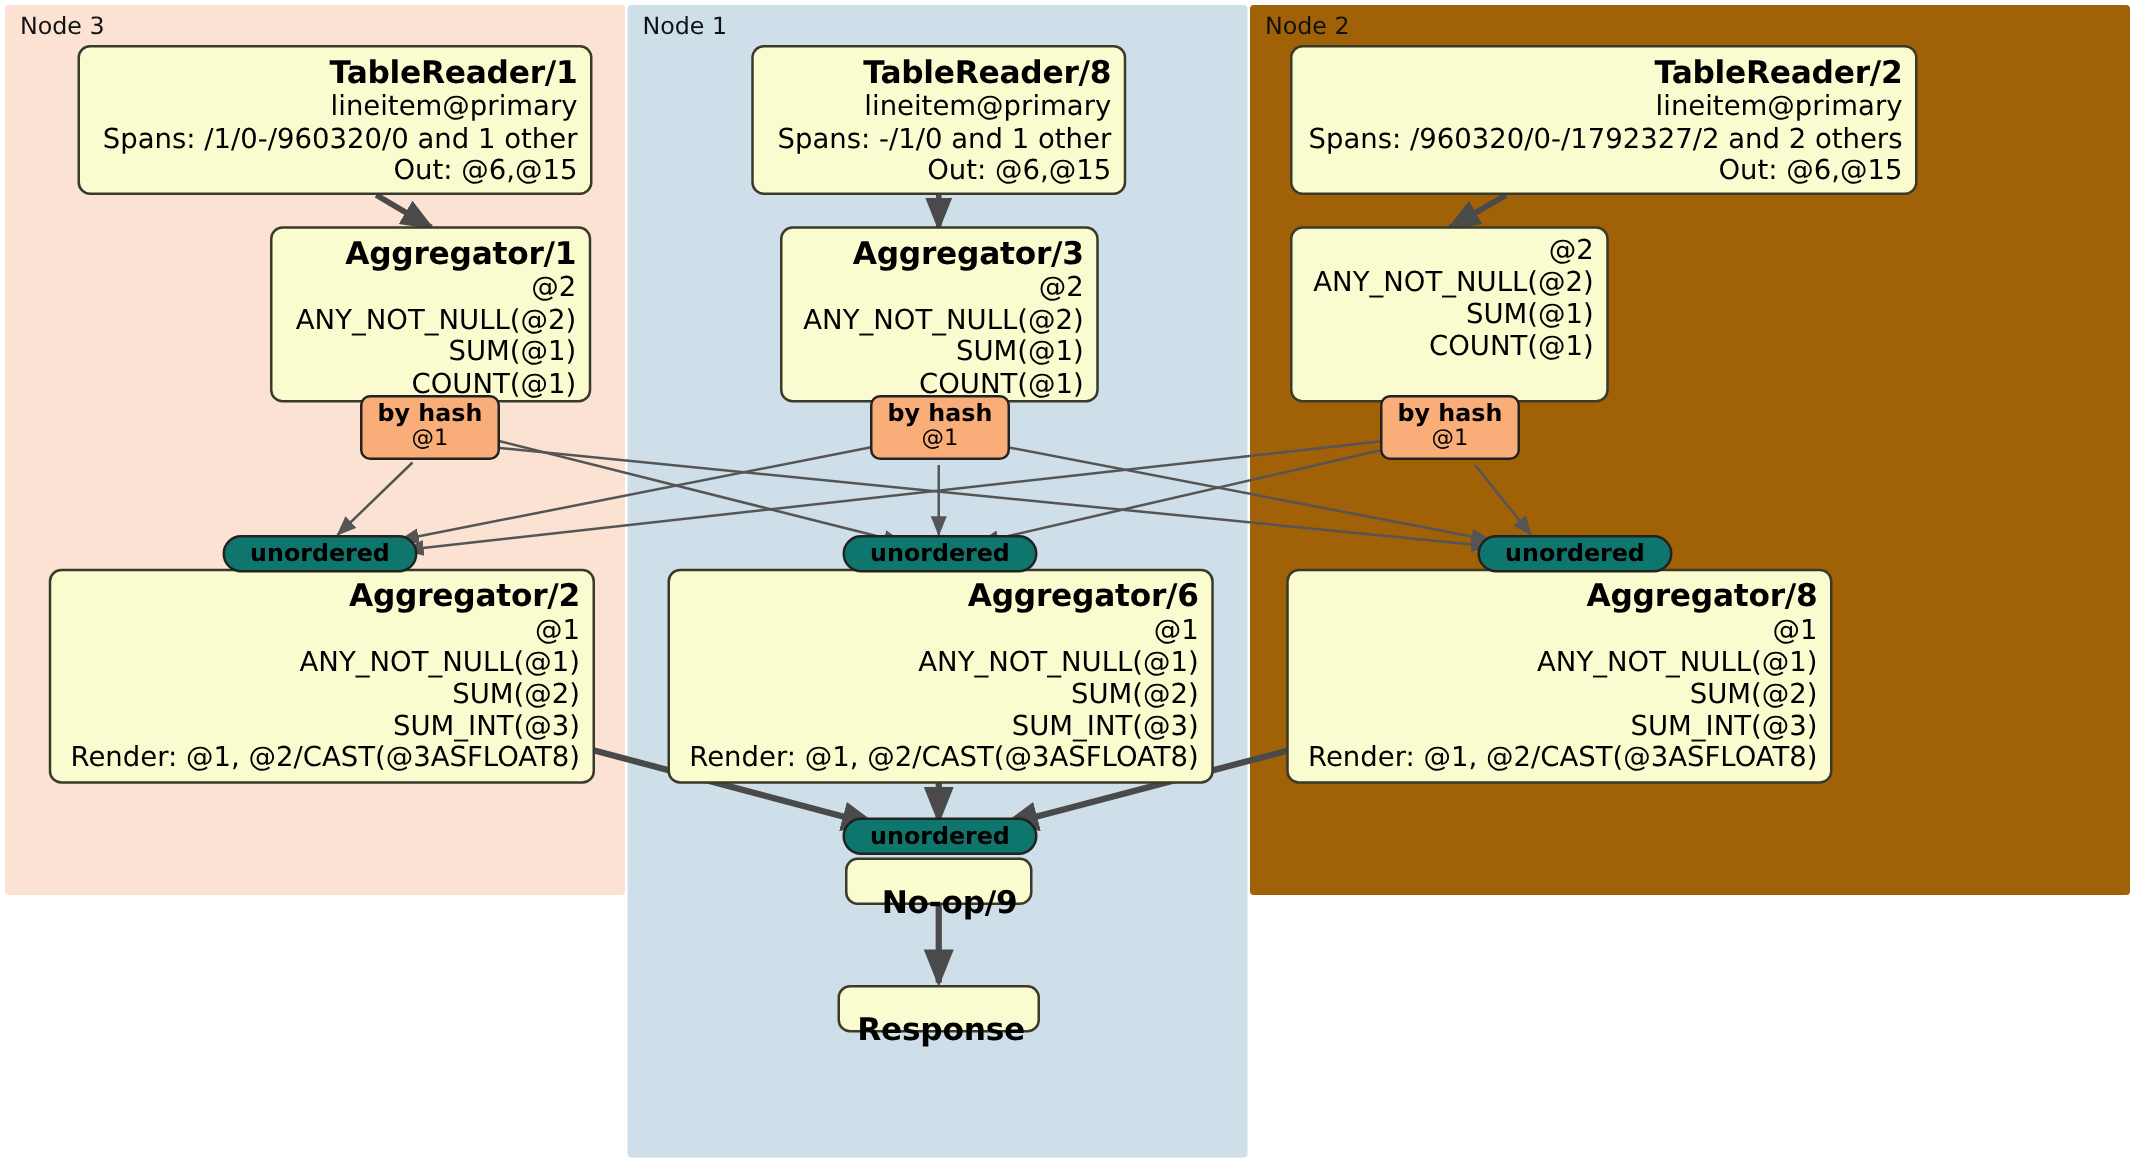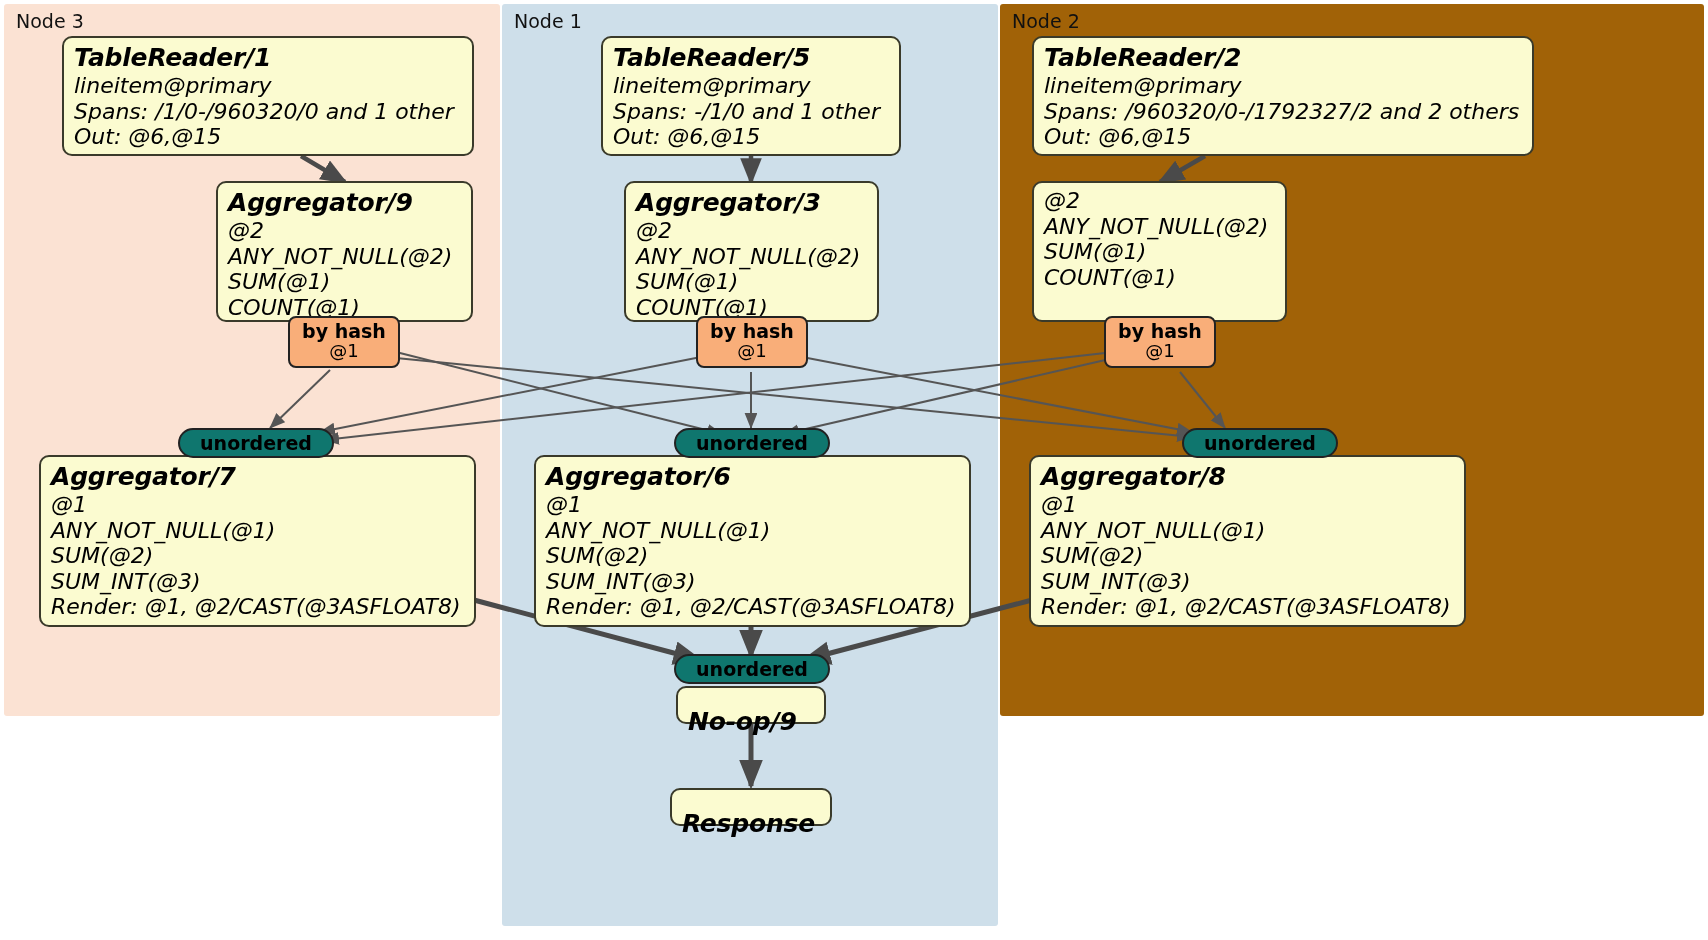--- a/index.html
+++ b/index.html
@@ -45,25 +45,24 @@
     pointer-events: none;
   }
 
   
   .proc {
     position: absolute;
     box-sizing: border-box;
     background: #FBFBD0;
     border: 2px solid #3a3a2a;
     border-radius: 10px;
-    text-align: left;
+    text-align: right;
     padding: 5px 10px;
     color: #000000;
     line-height: 1.16;
-    font-style: italic;
   }
   .proc .ttl {
     font-weight: bold;
     font-size: 25px;
     letter-spacing: -0.2px;
     display: block;
     margin-bottom: 1px;
   }
   .proc .ln {
     font-size: 22px;
@@ -157,35 +156,35 @@
   </svg>
 
   <div class="proc" style="left:62px; top:36px; width:412px; height:120px;">
     <span class="ttl">TableReader/1</span>
     <span class="ln">lineitem@primary</span>
     <span class="ln">Spans: /1/0-/960320/0 and 1 other</span>
     <span class="ln">Out: @6,@15</span>
   </div>
 
   <div class="proc" style="left:601px; top:36px; width:300px; height:120px;">
-    <span class="ttl">TableReader/5</span>
+    <span class="ttl">TableReader/8</span>
     <span class="ln">lineitem@primary</span>
     <span class="ln">Spans: -/1/0 and 1 other</span>
     <span class="ln">Out: @6,@15</span>
   </div>
 
   <div class="proc" style="left:1032px; top:36px; width:502px; height:120px;">
     <span class="ttl">TableReader/2</span>
     <span class="ln">lineitem@primary</span>
     <span class="ln">Spans: /960320/0-/1792327/2 and 2 others</span>
     <span class="ln">Out: @6,@15</span>
   </div>
 
   <div class="proc" style="left:216px; top:181px; width:257px; height:141px;">
-    <span class="ttl">Aggregator/9</span>
+    <span class="ttl">Aggregator/1</span>
     <span class="ln">@2</span>
     <span class="ln">ANY_NOT_NULL(@2)</span>
     <span class="ln">SUM(@1)</span>
     <span class="ln">COUNT(@1)</span>
   </div>
 
   <div class="proc" style="left:624px; top:181px; width:255px; height:141px;">
     <span class="ttl">Aggregator/3</span>
     <span class="ln">@2</span>
     <span class="ln">ANY_NOT_NULL(@2)</span>
@@ -194,21 +193,21 @@
   </div>
 
   <div class="proc" style="left:1032px; top:181px; width:255px; height:141px;">
     <span class="ln">@2</span>
     <span class="ln">ANY_NOT_NULL(@2)</span>
     <span class="ln">SUM(@1)</span>
     <span class="ln">COUNT(@1)</span>
   </div>
 
   <div class="proc" style="left:39px; top:455px; width:437px; height:172px;">
-    <span class="ttl">Aggregator/7</span>
+    <span class="ttl">Aggregator/2</span>
     <span class="ln">@1</span>
     <span class="ln">ANY_NOT_NULL(@1)</span>
     <span class="ln">SUM(@2)</span>
     <span class="ln">SUM_INT(@3)</span>
     <span class="ln">Render: @1, @2/CAST(@3ASFLOAT8)</span>
   </div>
 
   <div class="proc" style="left:534px; top:455px; width:437px; height:172px;">
     <span class="ttl">Aggregator/6</span>
     <span class="ln">@1</span>

